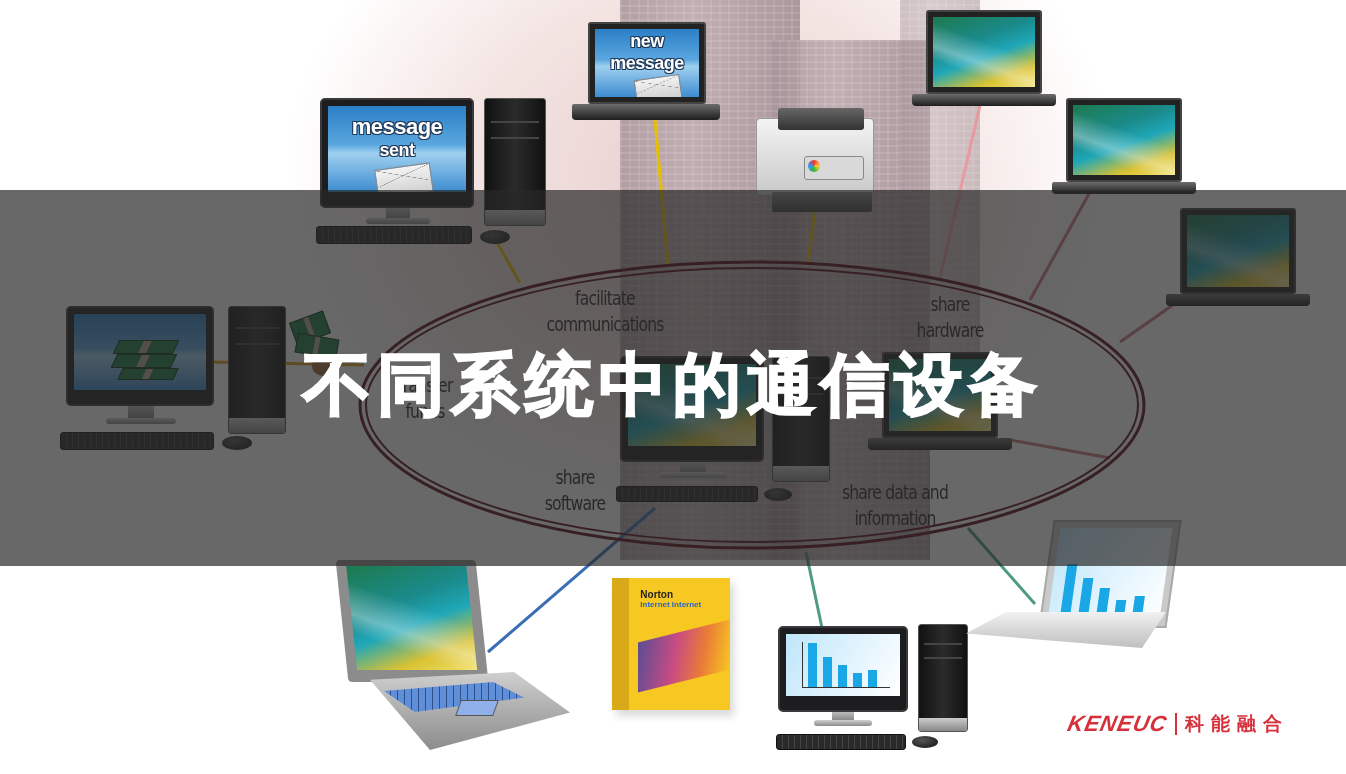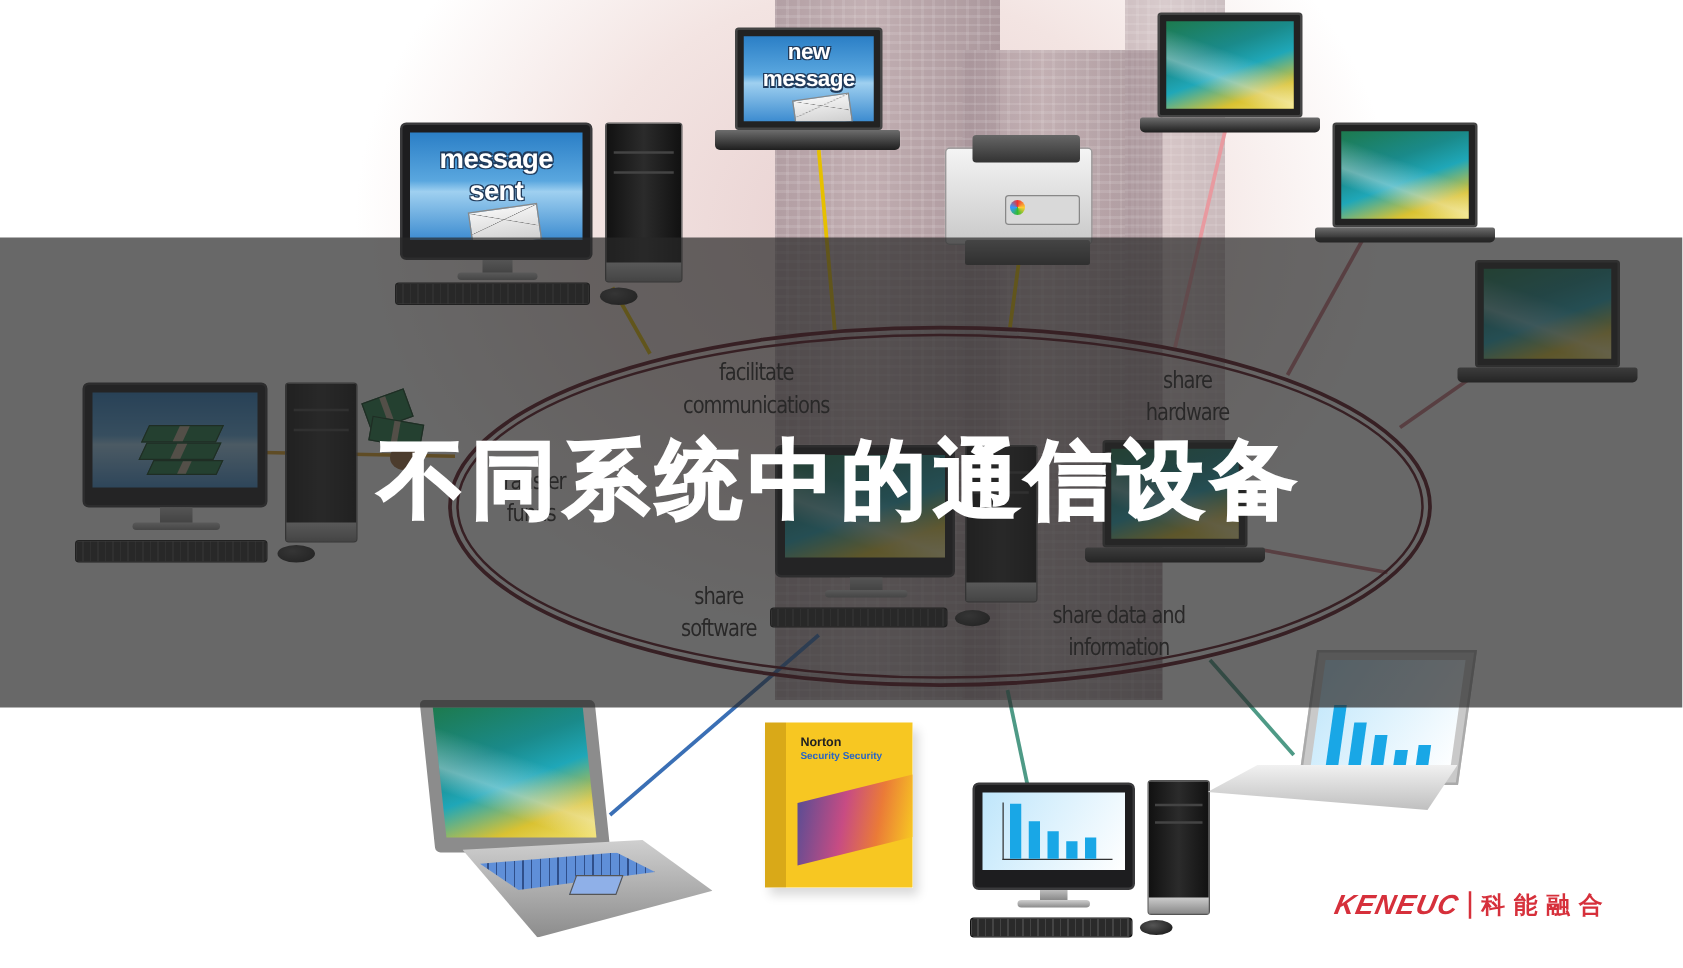--- a/index.html
+++ b/index.html
@@ -71,21 +71,21 @@
   <line x1="806" y1="552" x2="822" y2="628" stroke="#4e9a86" stroke-width="3"></line>
   <line x1="968" y1="528" x2="1035" y2="604" stroke="#4e9a86" stroke-width="3"></line>
   <ellipse cx="752" cy="405" rx="392" ry="143" fill="none" stroke="#5c0f1c" stroke-width="3"></ellipse>
   <ellipse cx="752" cy="405" rx="386" ry="137" fill="none" stroke="#5c0f1c" stroke-width="2"></ellipse>
 </svg>
 
 <div class="device" style="left:316px;top:96px;width:240px;height:150px;">
   <div class="monitor" style="left:4px;top:2px;width:154px;height:110px;">
     <div class="screen blue-screen">
       <div class="msg-text" style="top:8px;font-size:22px;">message</div>
-      <div class="msg-text" style="top:34px;font-size:22px;">sent</div>
+      <div class="msg-text" style="top:34px;font-size:18px;">sent</div>
       <div class="envelope" style="left:48px;top:60px;width:54px;height:28px;"></div>
     </div>
   </div>
   <div class="stand" style="left:70px;top:112px;width:24px;height:12px;"></div>
   <div class="base" style="left:50px;top:122px;width:64px;height:6px;"></div>
   <div class="tower" style="left:168px;top:2px;width:62px;height:128px;">
     <div class="bay" style="top:22px"></div>
       <div class="bay" style="top:38px"></div>
       <div class="foot"></div>
   </div>
@@ -202,21 +202,21 @@
   <div style="position:absolute;left:2px;top:0;width:140px;height:122px;background:#8c8c8c;border-radius:4px;transform:skewX(6deg);">
     <div class="vista" style="position:absolute;left:10px;top:6px;right:10px;bottom:12px;"></div>
   </div>
   <div style="position:absolute;left:30px;top:112px;width:200px;height:78px;background:linear-gradient(#cfcfcf,#8c8c8c);clip-path:polygon(0 10%,72% 0,100% 52%,30% 100%);"></div>
   <div style="position:absolute;left:44px;top:122px;width:140px;height:30px;background:repeating-linear-gradient(90deg,#5f8fd8 0 6px,#2f4f8a 6px 7px);clip-path:polygon(0 30%,78% 0,100% 52%,22% 100%);"></div>
   <div style="position:absolute;left:118px;top:140px;width:36px;height:14px;background:#8fb0e8;border:1px solid #555;transform:skewX(-20deg);"></div>
 </div>
 
 <div class="norton">
   <div class="n1">Norton</div>
-  <div class="n2">Security Security</div>
+  <div class="n2">Internet Internet</div>
   <div class="stripe"></div>
 </div>
 
 <div class="device" style="left:776px;top:624px;width:200px;height:130px;">
   <div class="monitor" style="left:2px;top:2px;width:130px;height:86px;">
     <div class="screen chart-screen">
       <div style="position:absolute;left:16px;top:8px;bottom:8px;width:1px;background:#333;"></div>
       <div style="position:absolute;left:16px;right:10px;bottom:8px;height:1px;background:#333;"></div>
       <div style="position:absolute;left:22px;bottom:9px;width:90px;height:60px;">
         <div class="bar" style="left:0;width:9px;height:44px;"></div>

